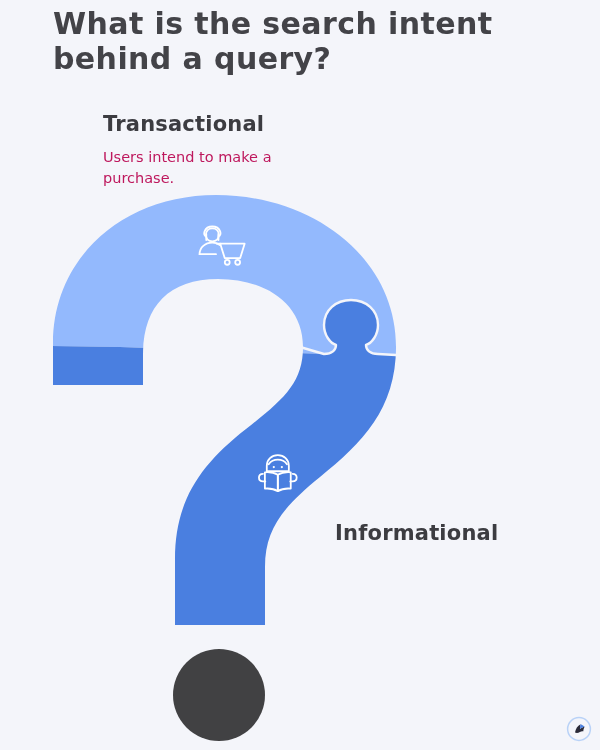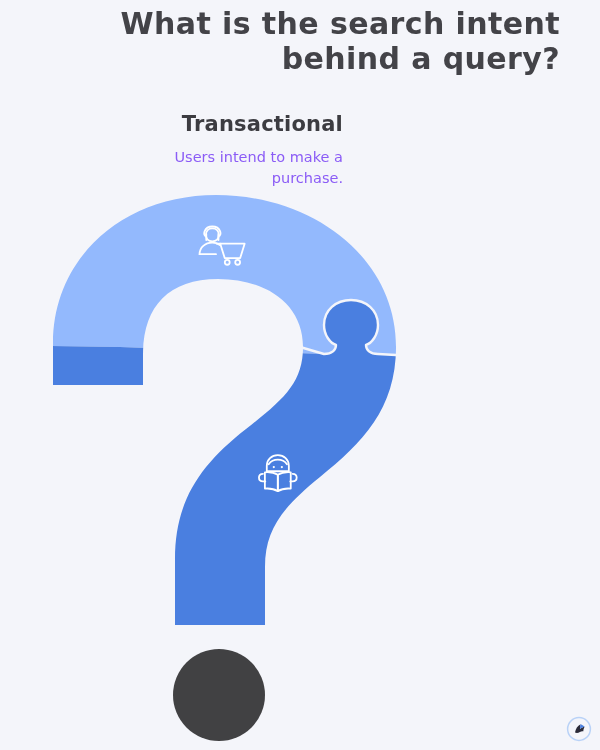--- a/index.html
+++ b/index.html
@@ -16,24 +16,24 @@
   }
   #stage {
     position: relative;
     width: 600px;
     height: 750px;
   }
 
   
   .title {
     position: absolute;
-    left: 40px;
+    left: 53px;
     top: 6px;
     width: 520px;
-    text-align: right;
+    text-align: left;
     font-family: "DejaVu Sans", sans-serif;
     font-size: 30px;
     font-weight: bold;
     line-height: 1.18;
     letter-spacing: 0.4px;
     color: #434348;
   }
 
   
   .block { position: absolute; }
@@ -44,29 +44,29 @@
     font-weight: bold;
     color: #3c3c41;
     letter-spacing: 0.2px;
     margin: 0;
   }
   .block-desc {
     font-family: "DejaVu Sans", sans-serif;
     font-size: 14.5px;
     font-weight: normal;
     line-height: 1.42;
-    color: #8b5cf6;
+    color: #be185d;
     margin: 0;
   }
 
   #block-transactional {
     left: 103px;
     top: 112px;
     width: 240px;
-    text-align: right;
+    text-align: left;
   }
   #block-transactional .block-heading { margin-bottom: 11px; }
 
   #block-informational {
     left: 335px;
     top: 521px;
     width: 235px;
     text-align: left;
   }
   #block-informational .block-heading { margin-bottom: 11px; }
@@ -95,20 +95,21 @@
 <div id="stage">
 
   <div class="title">What is the search intent behind a query?</div>
 
   <div class="block" id="block-transactional">
     <p class="block-heading">Transactional</p>
     <p class="block-desc">Users intend to make a purchase.</p>
   </div>
 
   <div class="block" id="block-informational">
+    <p class="block-heading">Informational</p>
   </div>
 
   <svg id="qmark-art" viewBox="0 0 600 555">
 
     <defs>
 
       <path id="qm-silhouette" d="
         M 53,190
         L 53,148
         C 53,62 124,0 216,0

